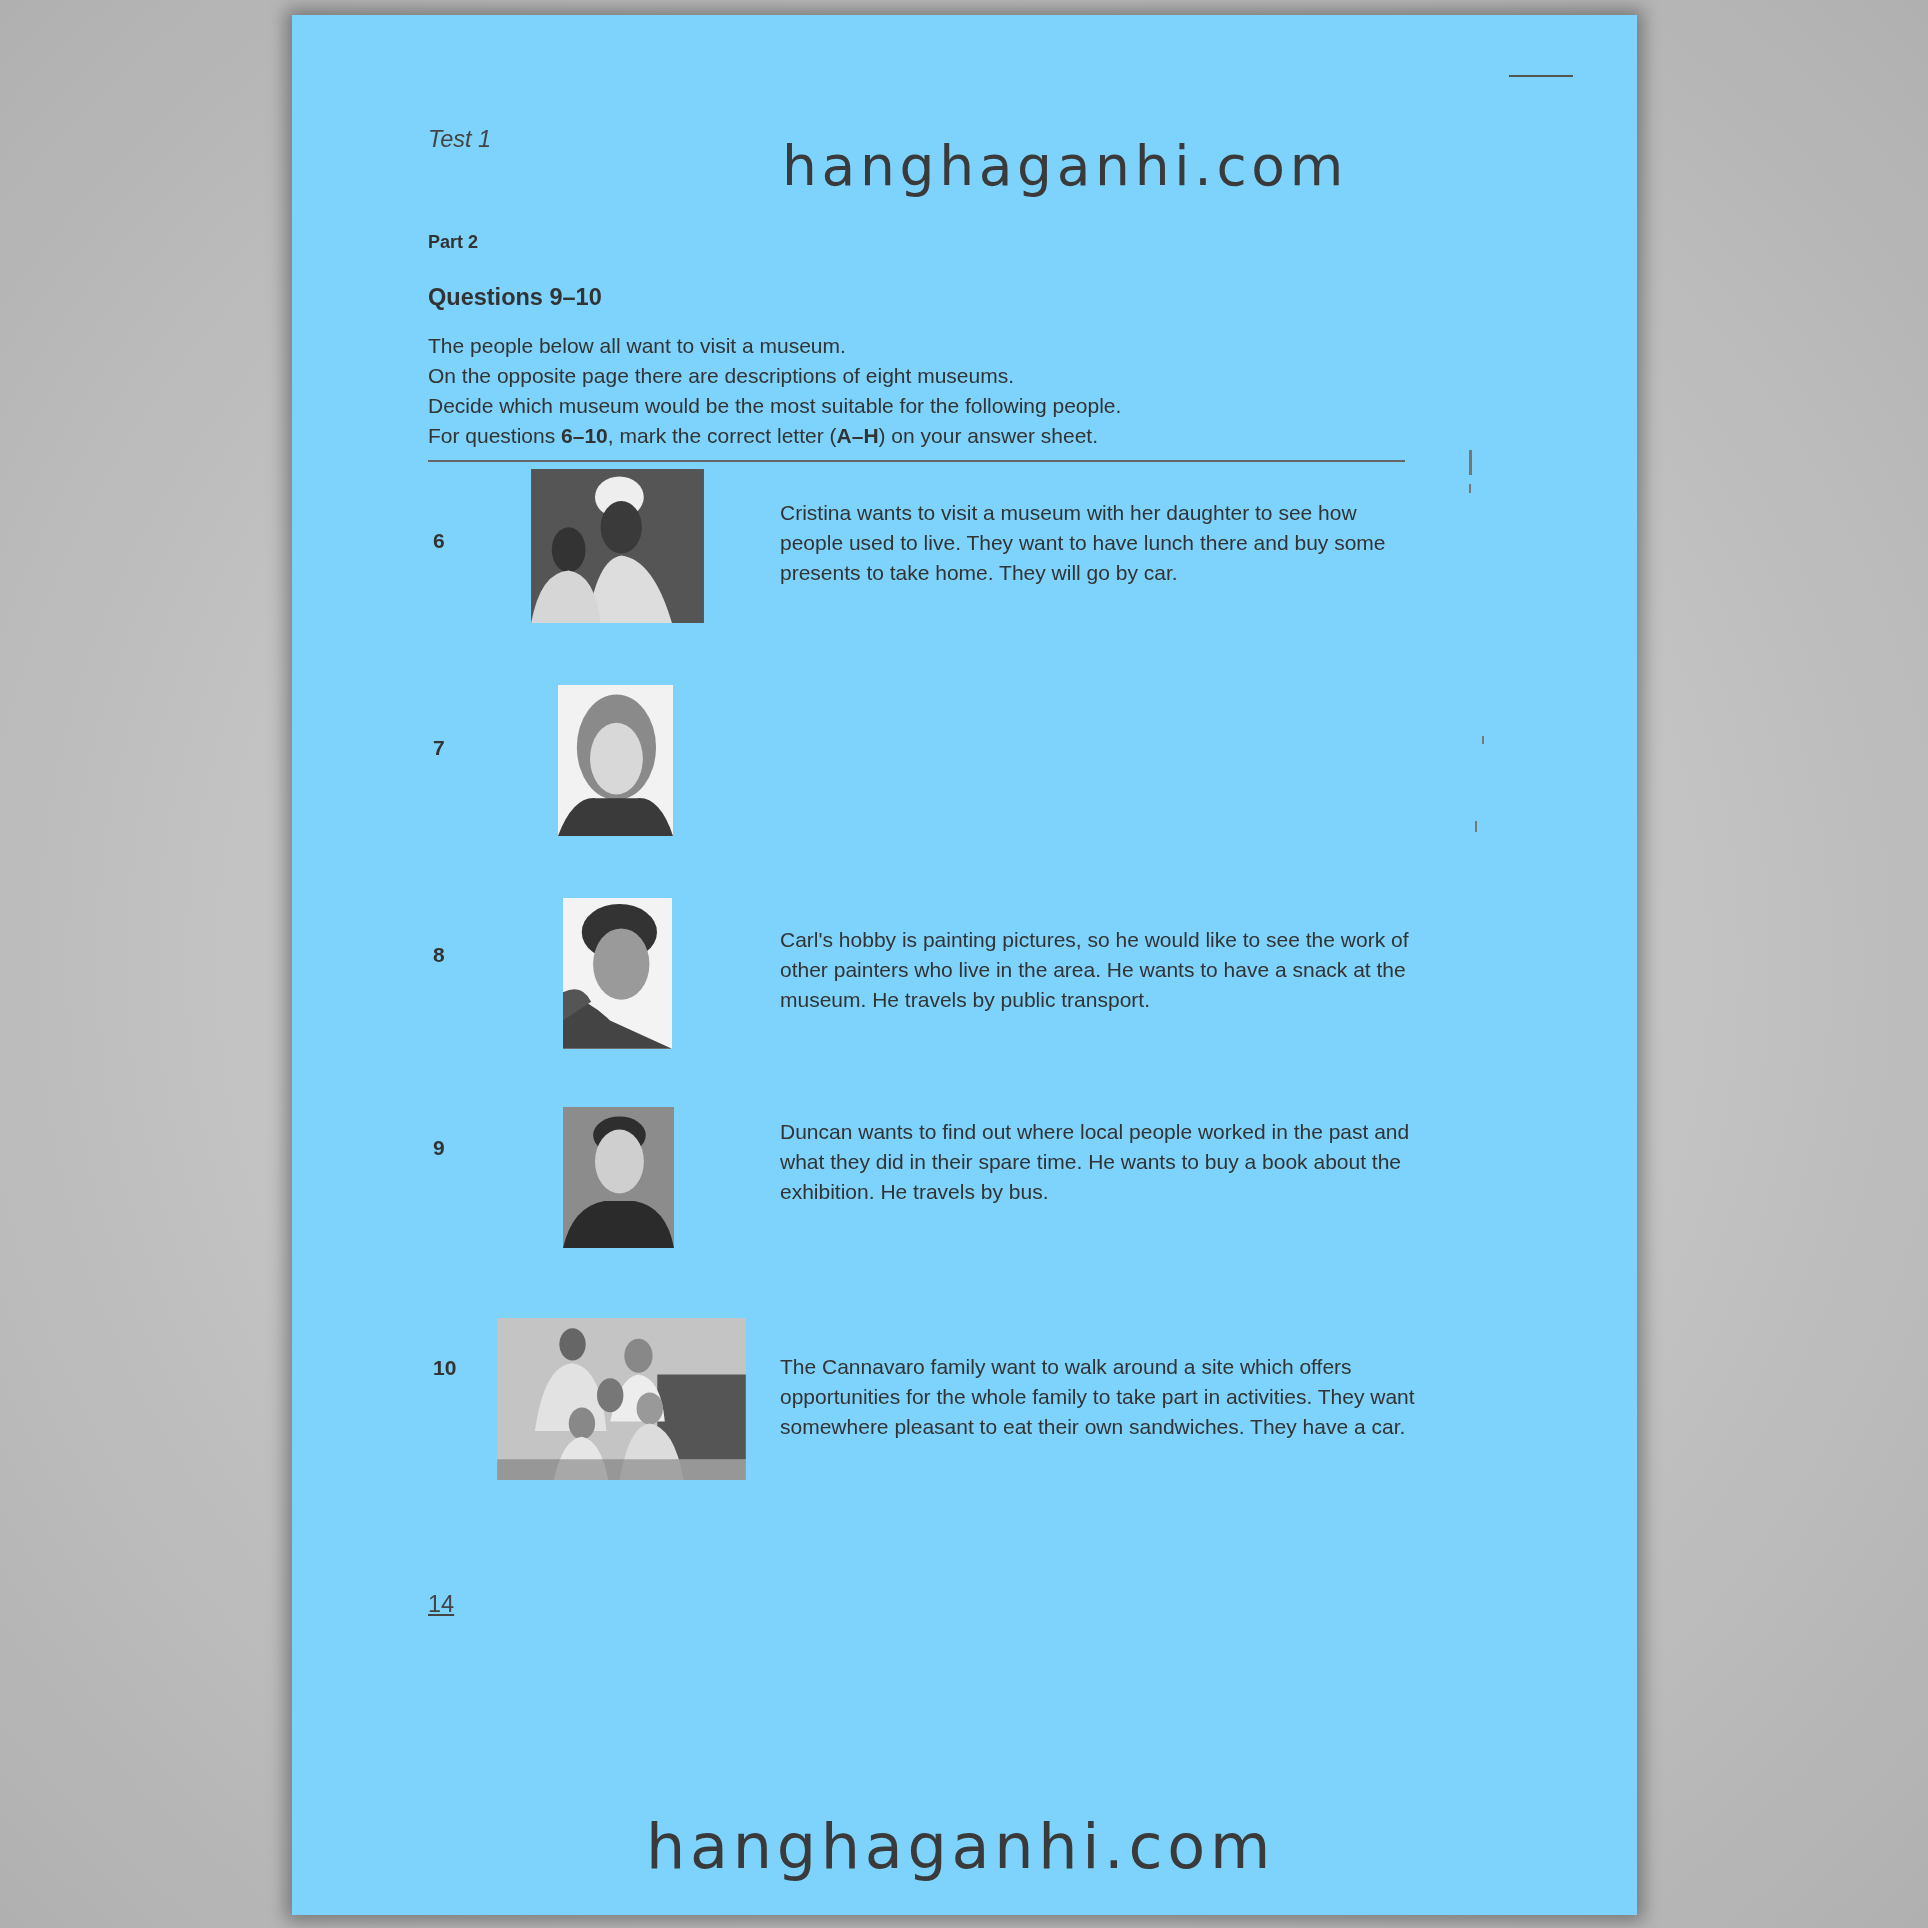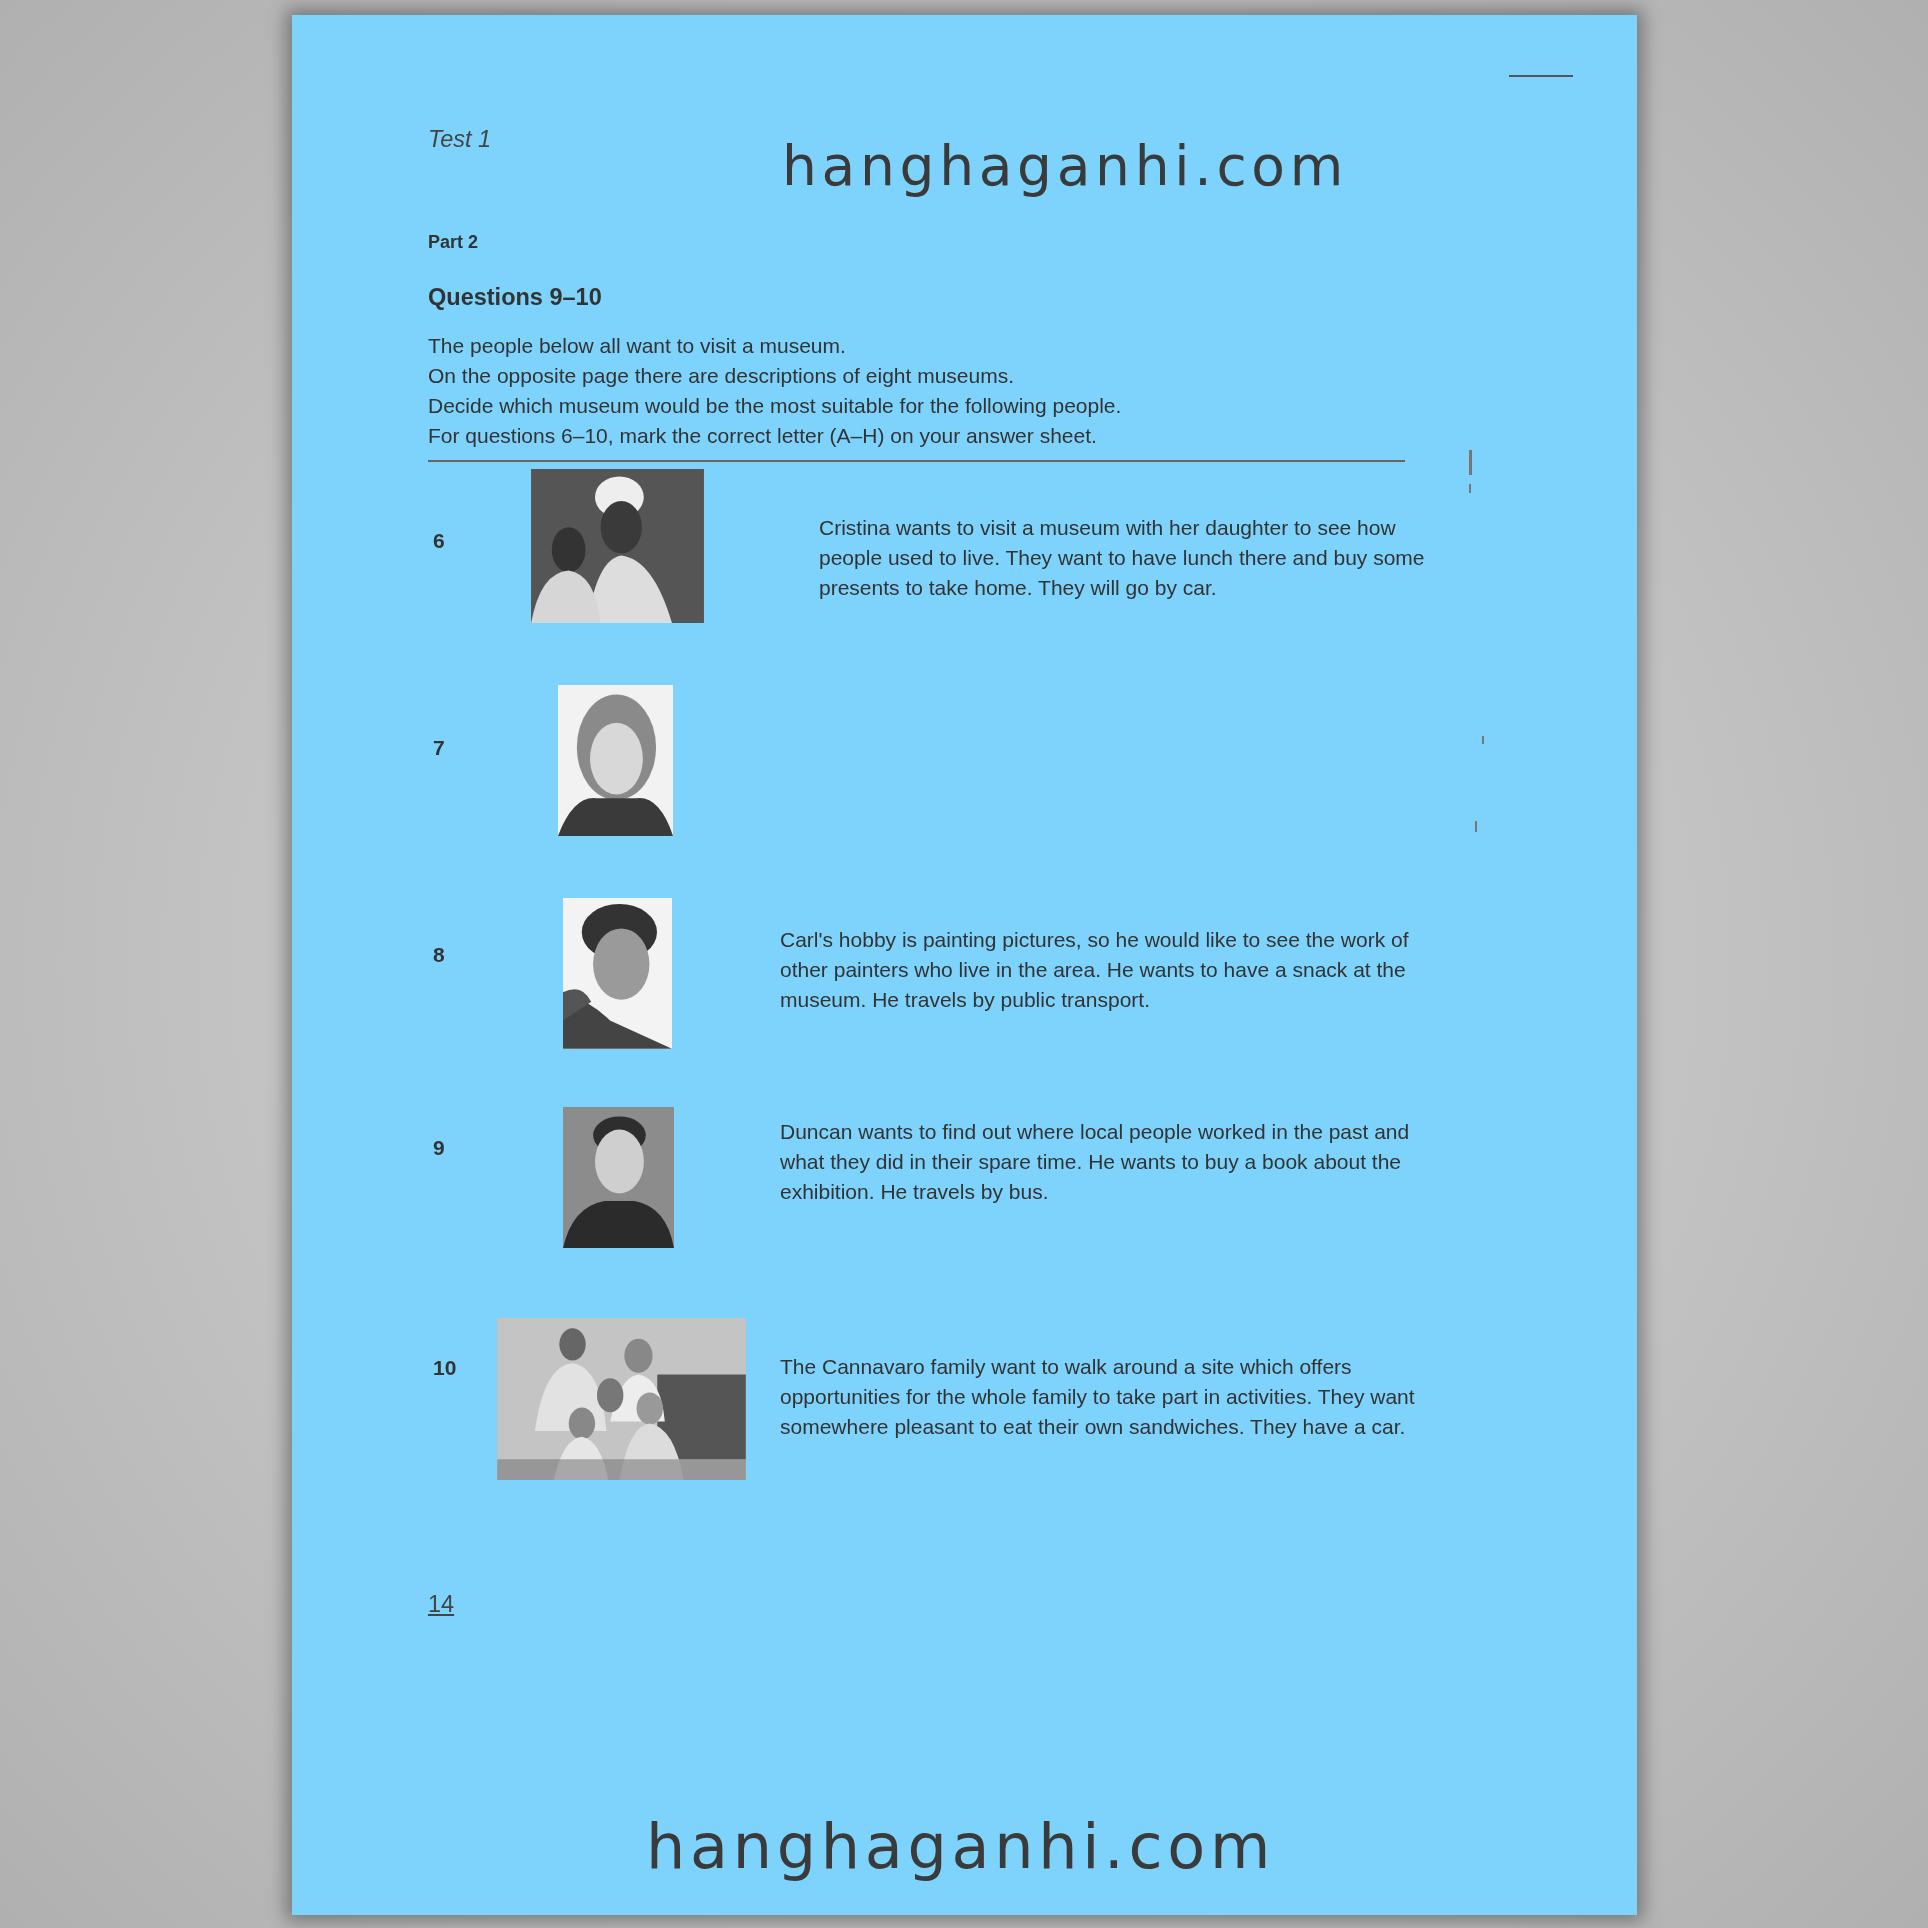--- a/index.html
+++ b/index.html
@@ -17,21 +17,21 @@
   .test-label { position:absolute; left:136px; top:111px; font-size:23.5px; font-style:italic; color:#444; }
   .watermark {
     position:absolute; font-family:"DejaVu Sans", sans-serif; color:#3a3a3a;
     letter-spacing:4.7px; font-weight:normal;
   }
   .wm-top { left:490px; top:119px; font-size:55px; }
   .wm-bottom { left:354px; top:1810px; font-size:62px; }
   .part-title { position:absolute; left:136px; top:217px; font-size:18px; font-weight:bold; color:#333; }
   .questions-title { position:absolute; left:136px; top:269px; font-size:23.5px; font-weight:bold; color:#333; }
   .instructions { position:absolute; left:136px; top:316px; font-size:21px; line-height:30px; color:#333; }
-  .instructions b { font-weight:normal;text-align:right; }
+  .instructions b { font-weight:bold;text-align:right; }
   .rule { position:absolute; left:136px; top:445px; width:977px; height:1.9px; background:#666; }
   .q-num { position:absolute; left:141px; font-size:21px; font-weight:bold; color:#333; }
   .q-photo { position:absolute; background:#777; overflow:hidden; }
   .q-text { position:absolute; left:488px; width:640px; font-size:21px; line-height:30px; color:#333; }
   .page-number { position:absolute; left:136px; top:1576px; font-size:23.5px; color:#444;text-decoration:underline; }
   .scan-mark { position:absolute; background:#777; }
 </style>
 </head>
 <body>
 
@@ -62,21 +62,21 @@
   <div class="q-photo" style="left:239px;top:454px;width:173px;height:154px;">
     <svg width="173" height="154" viewBox="0 0 184 164">
       <rect width="184" height="164" fill="#555"></rect>
       <ellipse cx="94" cy="30" rx="26" ry="22" fill="#eee"></ellipse>
       <ellipse cx="96" cy="62" rx="22" ry="28" fill="#3a3a3a"></ellipse>
       <path d="M60 164 Q70 96 96 92 Q130 96 150 164 Z" fill="#ddd"></path>
       <ellipse cx="40" cy="86" rx="18" ry="24" fill="#333"></ellipse>
       <path d="M0 164 Q10 110 40 108 Q68 112 74 164 Z" fill="#d6d6d6"></path>
     </svg>
   </div>
-  <div class="q-text" style="top:498px;margin-left:39px;">Cristina wants to visit a museum with her daughter to see how people used to live. They want to have lunch there and buy some presents to take home. They will go by car.</div>
+  <div class="q-text" style="top:483px;">Cristina wants to visit a museum with her daughter to see how people used to live. They want to have lunch there and buy some presents to take home. They will go by car.</div>
 
   <div class="q-num" style="top:721px;">7</div>
   <div class="q-photo" style="left:266px;top:670px;width:115px;height:151px;background:#f0f0f0;">
     <svg width="115" height="151" viewBox="0 0 122 160">
       <rect width="122" height="160" fill="#f2f2f2"></rect>
       <ellipse cx="62" cy="66" rx="42" ry="56" fill="#8a8a8a"></ellipse>
       <ellipse cx="62" cy="78" rx="28" ry="38" fill="#d8d8d8"></ellipse>
       <path d="M0 160 Q16 118 40 120 L84 120 Q108 118 122 160 Z" fill="#3a3a3a"></path>
     </svg>
   </div>

